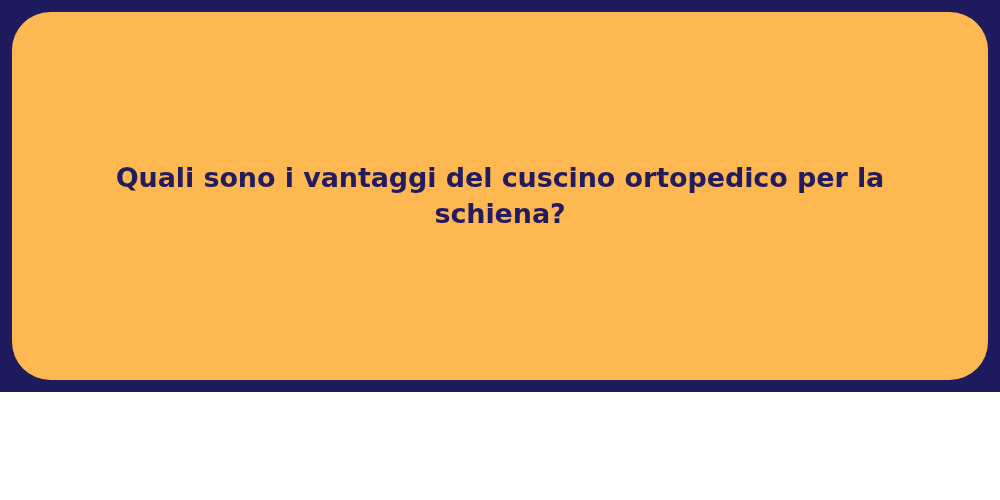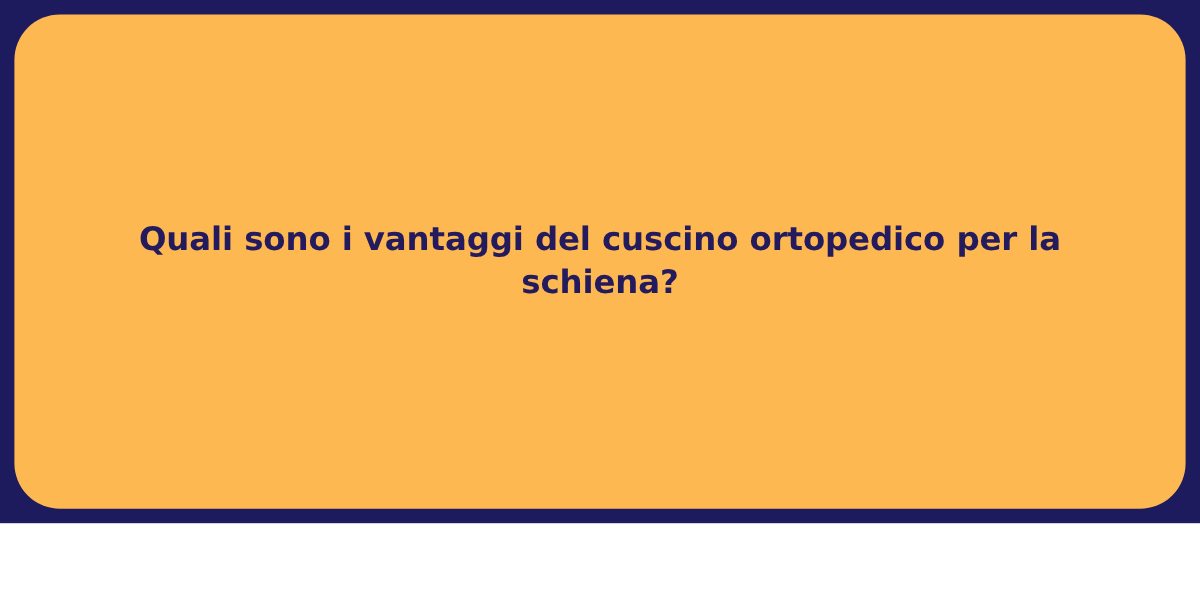--- a/index.html
+++ b/index.html
@@ -11,21 +11,21 @@
     width: 1000px;
     height: 500px;
     overflow: hidden;
     font-family: "DejaVu Sans", sans-serif;
   }
 
   #card-frame {
     position: relative;
     box-sizing: border-box;
     width: 1000px;
-    height: 436px;
+    height: 392px;
     background: #1e1a5e;
     padding: 12px;
   }
 
   #card-panel {
     box-sizing: border-box;
     width: 100%;
     height: 100%;
     background: #fdb851;
     border-radius: 38px;

